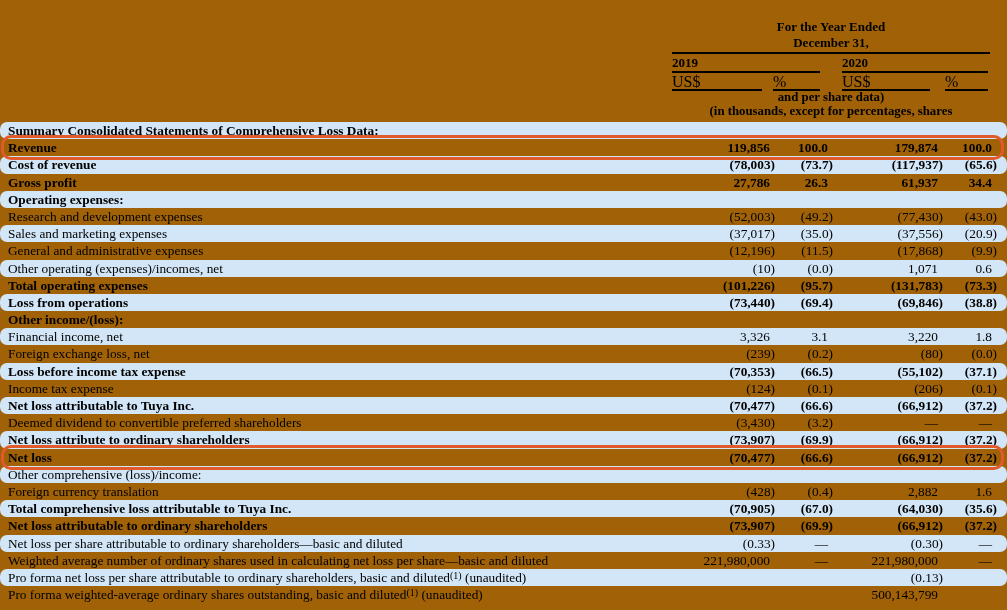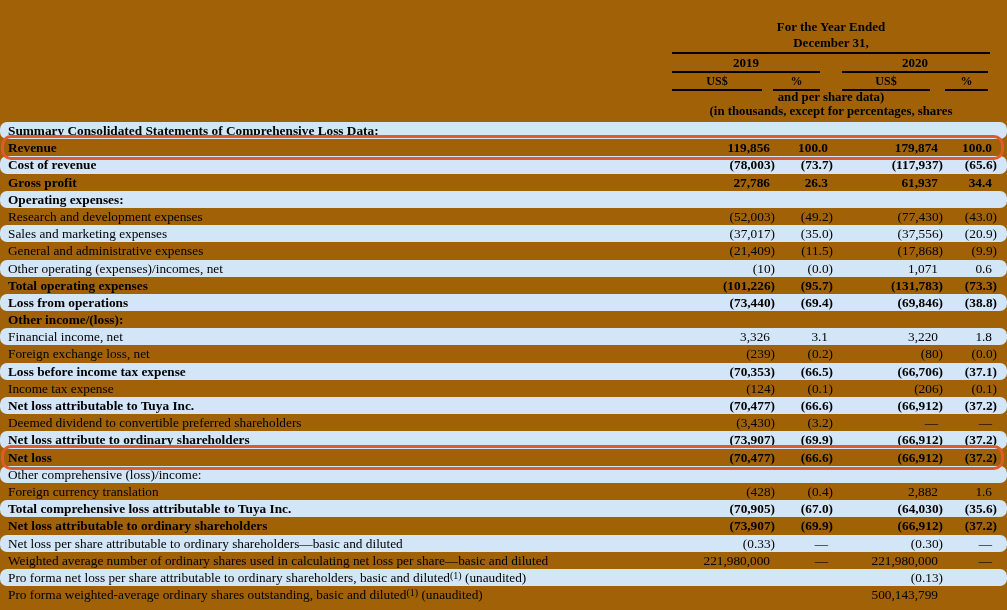--- a/index.html
+++ b/index.html
@@ -13,25 +13,25 @@
   .page{position:relative;width:1007px;height:610px;background:#a16207;}
 
   
   .header{position:absolute;top:0;left:0;width:1007px;height:122px;}
   .period-title{position:absolute;left:672px;width:318px;top:19px;text-align:center;
     font-weight:bold;font-size:13px;line-height:16px;}
   .full-rule{position:absolute;left:672px;width:318px;top:52px;height:2px;background:var(--ink);}
   .year-group{position:absolute;top:56px;}
   .yg-2019{left:672px;width:148px;}
   .yg-2020{left:842px;width:146px;}
-  .year-label{text-align:center;font-size:13px;font-weight:bold;line-height:13px;height:13px;}
+  .year-label{font-size:13px;font-weight:bold;line-height:13px;height:13px;}
   .year-rule{height:2px;background:var(--ink);margin-top:2px;}
   .units{display:flex;justify-content:space-between;margin-top:2px;}
-  .unit-cell{font-size:12px;font-weight:bold;line-height:13px;height:16px;
-    border-bottom:2px solid var(--ink);text-align:center;}
+  .unit-cell{font-size:16px;font-weight:normal;line-height:13px;height:16px;
+    border-bottom:2px solid var(--ink);}
   .yg-2019 .unit-usd{width:90px;}
   .yg-2019 .unit-pct{width:47px;}
   .yg-2020 .unit-usd{width:88px;}
   .yg-2020 .unit-pct{width:43px;}
   .note{position:absolute;left:662px;width:338px;top:90px;text-align:center;
     font-weight:bold;font-size:12.8px;line-height:14px;}
 
   
   .tbody{position:absolute;top:122px;left:0;width:1007px;}
   .row{display:flex;height:17.2px;line-height:17.2px;font-size:13.3px;position:relative;}
@@ -141,21 +141,21 @@
       <div class="row stripe">
         <div class="label">Sales and marketing expenses</div>
         <div class="cell c1"><span class="paren">(37,017)</span></div>
         <div class="cell c2"><span class="paren">(35.0)</span></div>
         <div class="cell c3"><span class="paren">(37,556)</span></div>
         <div class="cell c4"><span class="paren">(20.9)</span></div>
         <div class="spacer"></div>
       </div>
       <div class="row">
         <div class="label">General and administrative expenses</div>
-        <div class="cell c1"><span class="paren">(21,409)</span></div>
+        <div class="cell c1"><span class="paren">(12,196)</span></div>
         <div class="cell c2"><span class="paren">(11.5)</span></div>
         <div class="cell c3"><span class="paren">(17,868)</span></div>
         <div class="cell c4"><span class="paren">(9.9)</span></div>
         <div class="spacer"></div>
       </div>
       <div class="row stripe">
         <div class="label">Other operating (expenses)/incomes, net</div>
         <div class="cell c1"><span class="paren">(10)</span></div>
         <div class="cell c2"><span class="paren">(0.0)</span></div>
         <div class="cell c3"><span>1,071</span></div>
@@ -199,21 +199,21 @@
         <div class="cell c1"><span class="paren">(239)</span></div>
         <div class="cell c2"><span class="paren">(0.2)</span></div>
         <div class="cell c3"><span class="paren">(80)</span></div>
         <div class="cell c4"><span class="paren">(0.0)</span></div>
         <div class="spacer"></div>
       </div>
       <div class="row stripe bold">
         <div class="label">Loss before income tax expense</div>
         <div class="cell c1"><span class="paren">(70,353)</span></div>
         <div class="cell c2"><span class="paren">(66.5)</span></div>
-        <div class="cell c3"><span class="paren">(66,706)</span></div>
+        <div class="cell c3"><span class="paren">(55,102)</span></div>
         <div class="cell c4"><span class="paren">(37.1)</span></div>
         <div class="spacer"></div>
       </div>
       <div class="row">
         <div class="label">Income tax expense</div>
         <div class="cell c1"><span class="paren">(124)</span></div>
         <div class="cell c2"><span class="paren">(0.1)</span></div>
         <div class="cell c3"><span class="paren">(206)</span></div>
         <div class="cell c4"><span class="paren">(0.1)</span></div>
         <div class="spacer"></div>

